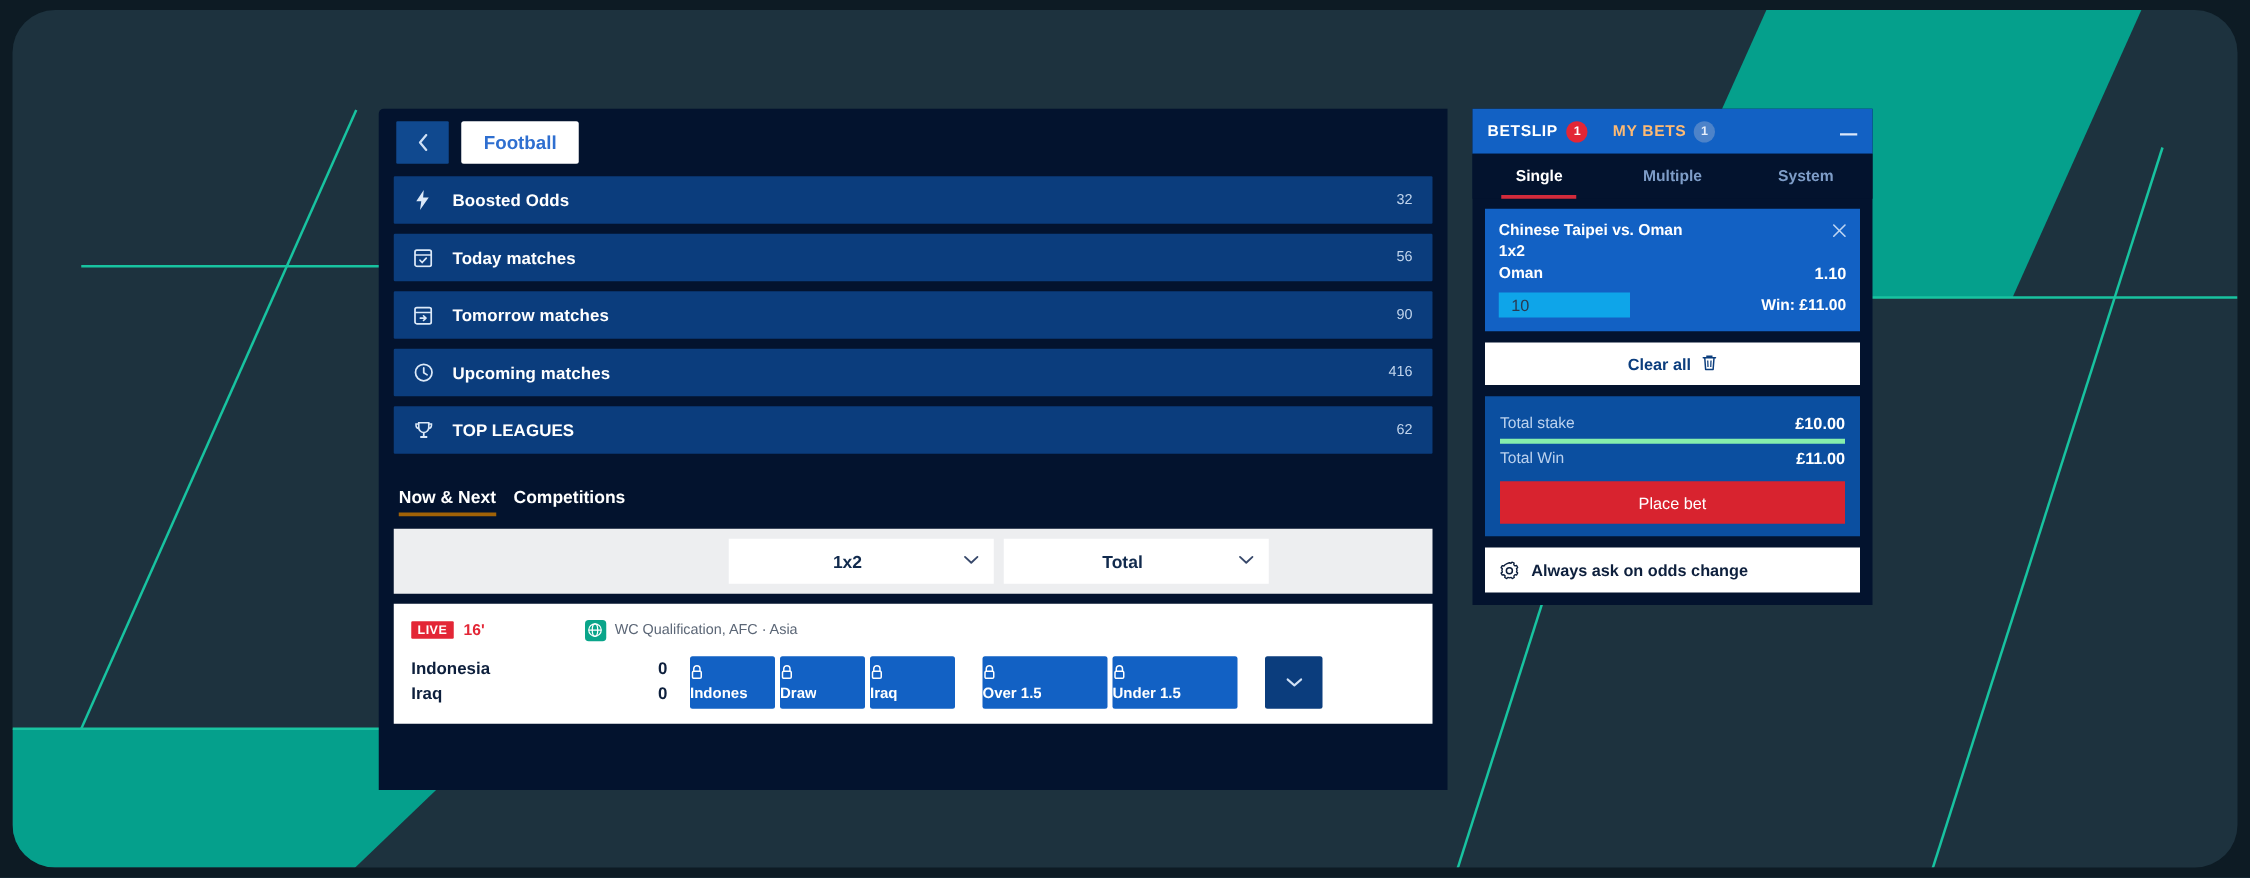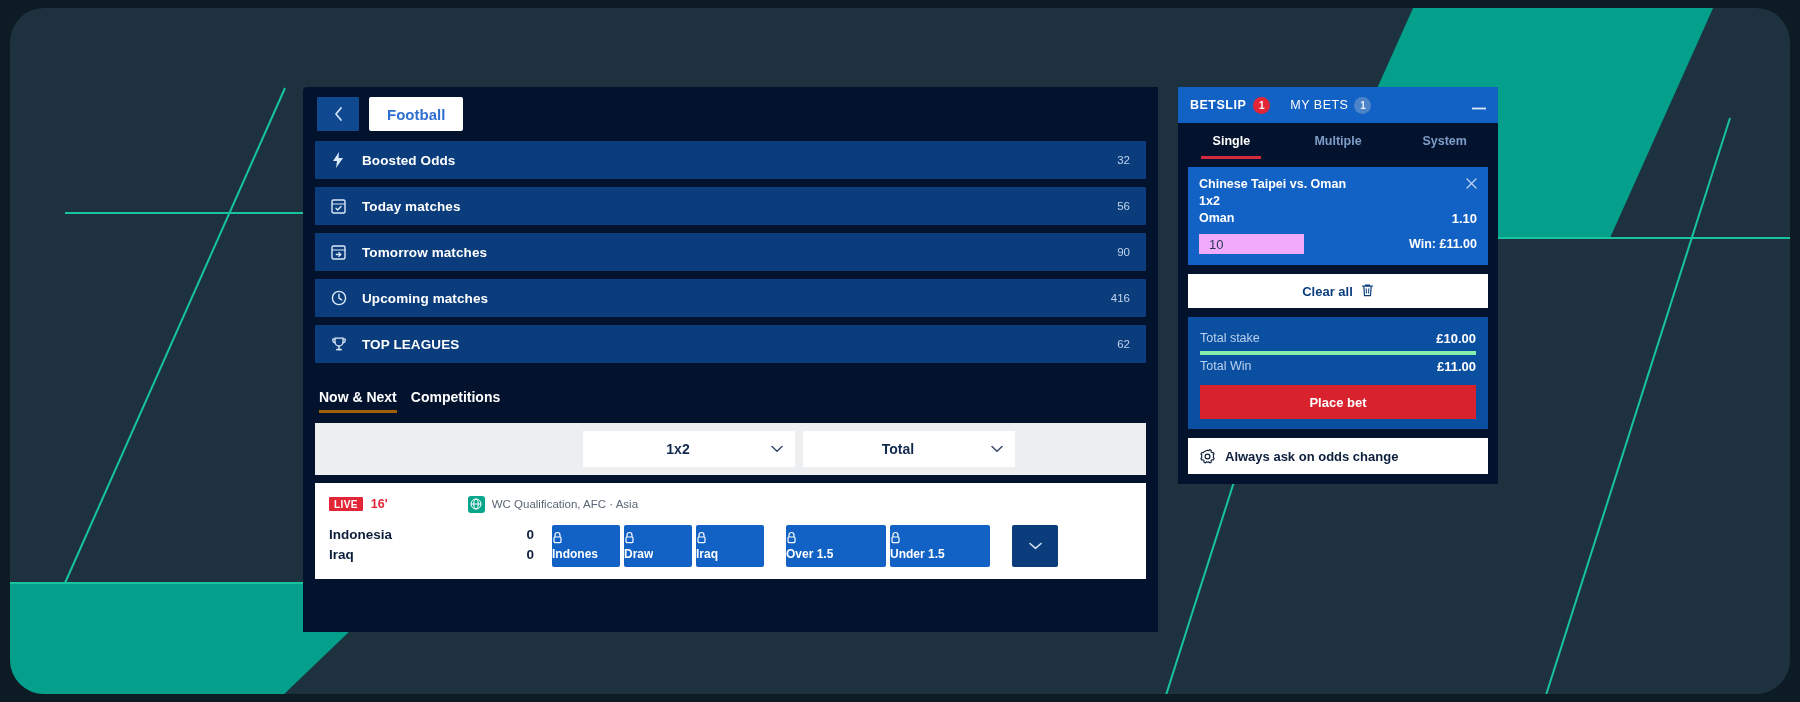--- a/index.html
+++ b/index.html
@@ -220,21 +220,21 @@
     padding: 0 12px;
     color:#fff;
   }
   .bs-title { font-size: 12.5px; font-weight: bold; letter-spacing:.5px; }
   .badge-red {
     display:inline-flex; align-items:center; justify-content:center;
     width: 17px; height:17px; border-radius:50%;
     background:#e32636; color:#fff; font-size:10px; font-weight:bold;
     margin-left: 7px;
   }
-  .bs-mybets { font-size: 12.5px; font-weight: normal; color:#ffffff; margin-left: 20px; letter-spacing:.5px;}
+  .bs-mybets { font-size: 12.5px; font-weight: bold; color:#fdba74; margin-left: 20px; letter-spacing:.5px;}
   .badge-grey {
     display:inline-flex; align-items:center; justify-content:center;
     width: 17px; height:17px; border-radius:50%;
     background:#4d83c9; color:#e6eefa; font-size:10px; font-weight:bold;
     margin-left: 6px;
   }
   .bs-min { margin-left:auto; color:#dbe8fa; font-size:16px; cursor:pointer; line-height:1;}
 
   .bs-tabs { display:flex; background:#03132e; height: 36px; }
   .bs-tab {
@@ -246,31 +246,31 @@
   .bs-tab.active { color:#ffffff; }
   .bs-tab.active:after {
     content:''; position:absolute; left:22%; right:22%; bottom:0;
     height:3px; background:#d32b3b;
   }
 
   .bs-body { padding: 8px 10px 0 10px; }
   .bet-item {
     background:#1261c4; padding: 10px 11px 11px 11px;
   }
-  .bi-row1 { display:flex; align-items:center; }
+  .bi-row1 { display:flex; align-items:flex-end; }
   .bi-match { color:#fff; font-size:12.5px; font-weight:bold; flex:1; line-height:15px;}
   .bi-close { color:#bcd4f2; font-size:14px; cursor:pointer; line-height:13px;}
   .bi-market { color:#fff; font-size:12.5px; font-weight:bold; margin-top:2px;}
   .bi-sel { display:flex; justify-content:space-between; margin-top:3px; }
   .bi-sel .nm { color:#fff; font-size:12.5px; font-weight:bold;}
   .bi-sel .od { color:#fff; font-size:13px; font-weight:bold;}
   .bi-stake { display:flex; align-items:center; justify-content:space-between; margin-top:8px;}
   .stake-input {
     width: 105px; height: 18px;
-    background:#f0abfc; border:none; outline:none;
+    background:#0ea5e9; border:none; outline:none;
     font-family:"Liberation Sans", sans-serif;
     font-size:13px; color:#2a3a50; padding:10px 10px;
   }
   .bi-win { color:#fff; font-size:12.5px; font-weight:bold;}
 
   .clear-all {
     background:#fff; color:#0b3d7d;
     height:34px; margin: 9px 0 0 0;
     display:flex; align-items:center; justify-content:center;
     font-size:13px; font-weight:bold; cursor:pointer;
@@ -279,21 +279,21 @@
 
   .totals { background:#0b4fa0; padding: 8px 12px 10px 12px; margin-top:9px; }
   .tot-row { display:flex; justify-content:space-between; align-items:center; height:26px;}
   .tot-row + .tot-row { border-top:4px solid #86efac; }
   .tot-lbl { color:#bcd2ee; font-size:12.5px; }
   .tot-val { color:#ffffff; font-size:13px; font-weight:bold; }
   .place-bet {
     margin-top: 8px;
     height: 34px; background:#d8232f; color:#fff;
     display:flex; align-items:center; justify-content:center;
-    font-size:13px; font-weight:bold; cursor:pointer;
+    font-size:13px; font-weight:normal; cursor:pointer;
   }
 
   .odds-change {
     background:#fff; height:36px; margin: 9px 10px 0 10px;
     display:flex; align-items:center; padding: 0 12px;
     color:#0d1f3c; font-size:13px; font-weight:bold; cursor:pointer;
   }
   .odds-change .gear { margin-right: 10px; display:inline-flex; }
 
   .bet-mentor {

